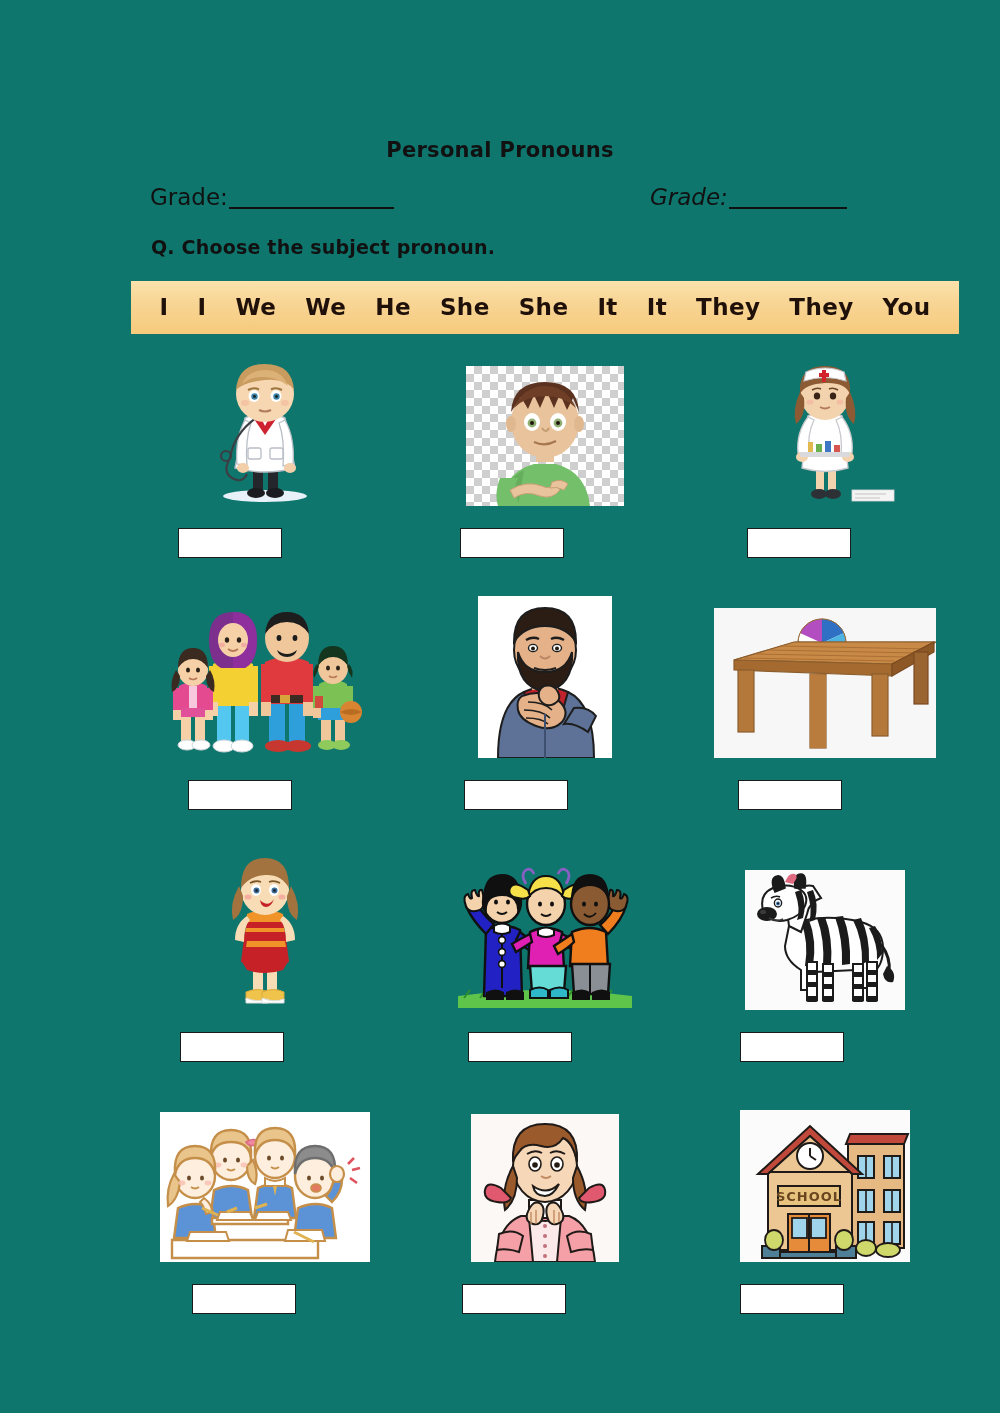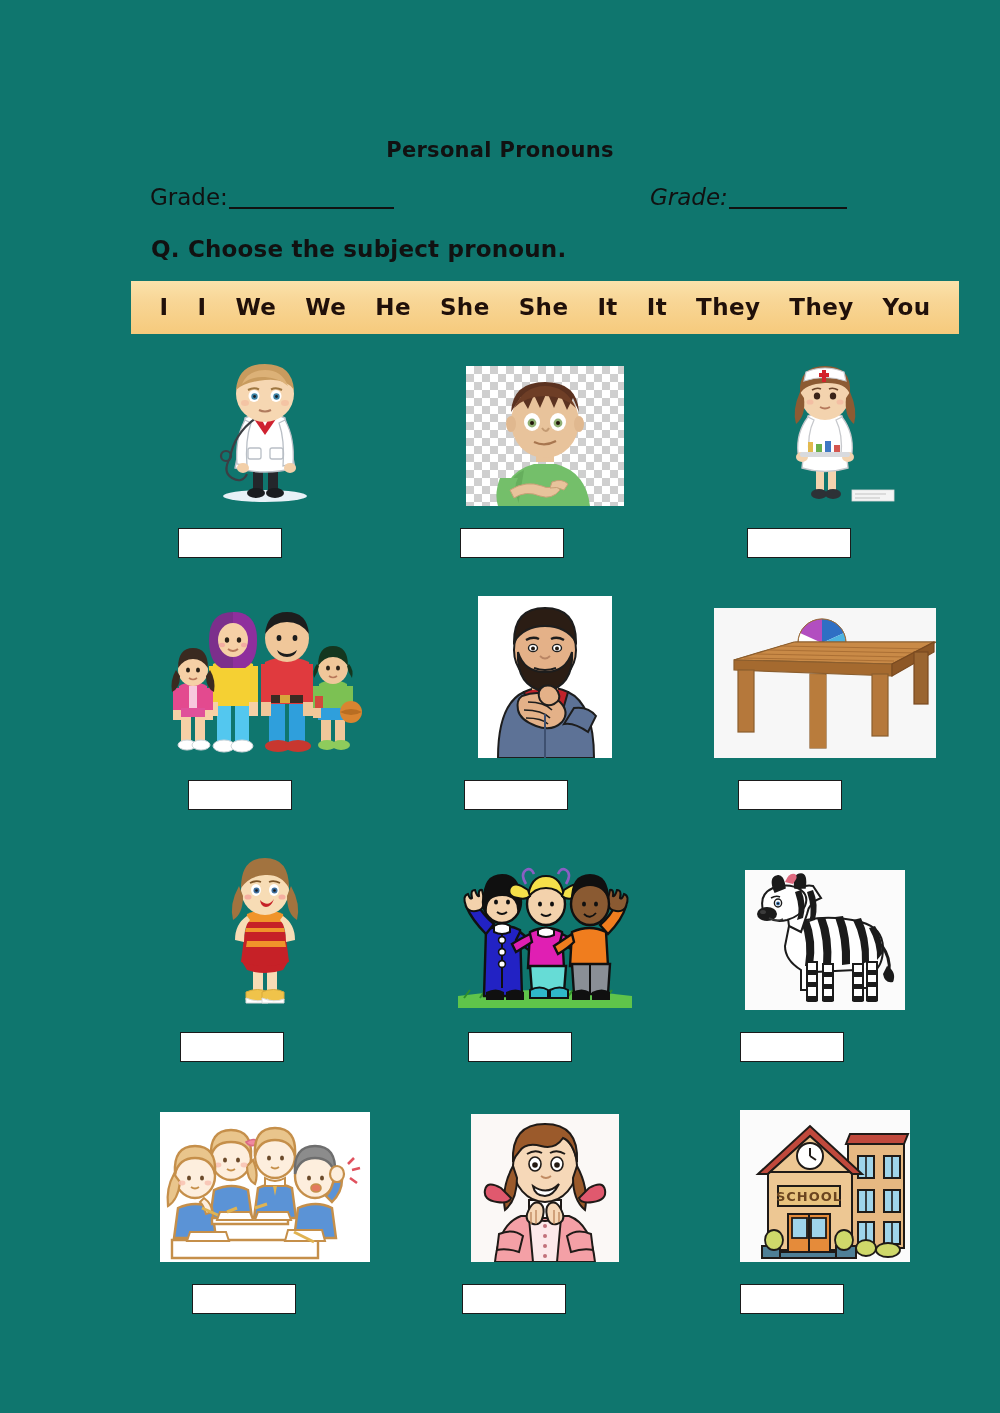--- a/index.html
+++ b/index.html
@@ -58,21 +58,21 @@
   }
   .meta-name { left: 0; }
   .meta-name .rule { width: 165px; }
   .meta-grade { left: 500px; font-style: italic; }
   .meta-grade .rule { width: 118px; }
 
   .instruction {
     position: absolute;
     top: 236px;
     left: 151px;
-    font-size: 23px;
+    font-size: 19px;
     font-weight: 700;
     color: #111111;
     letter-spacing: 0.2px;
   }
 
   
   .word-bank {
     position: absolute;
     top: 281px;
     left: 131px;

